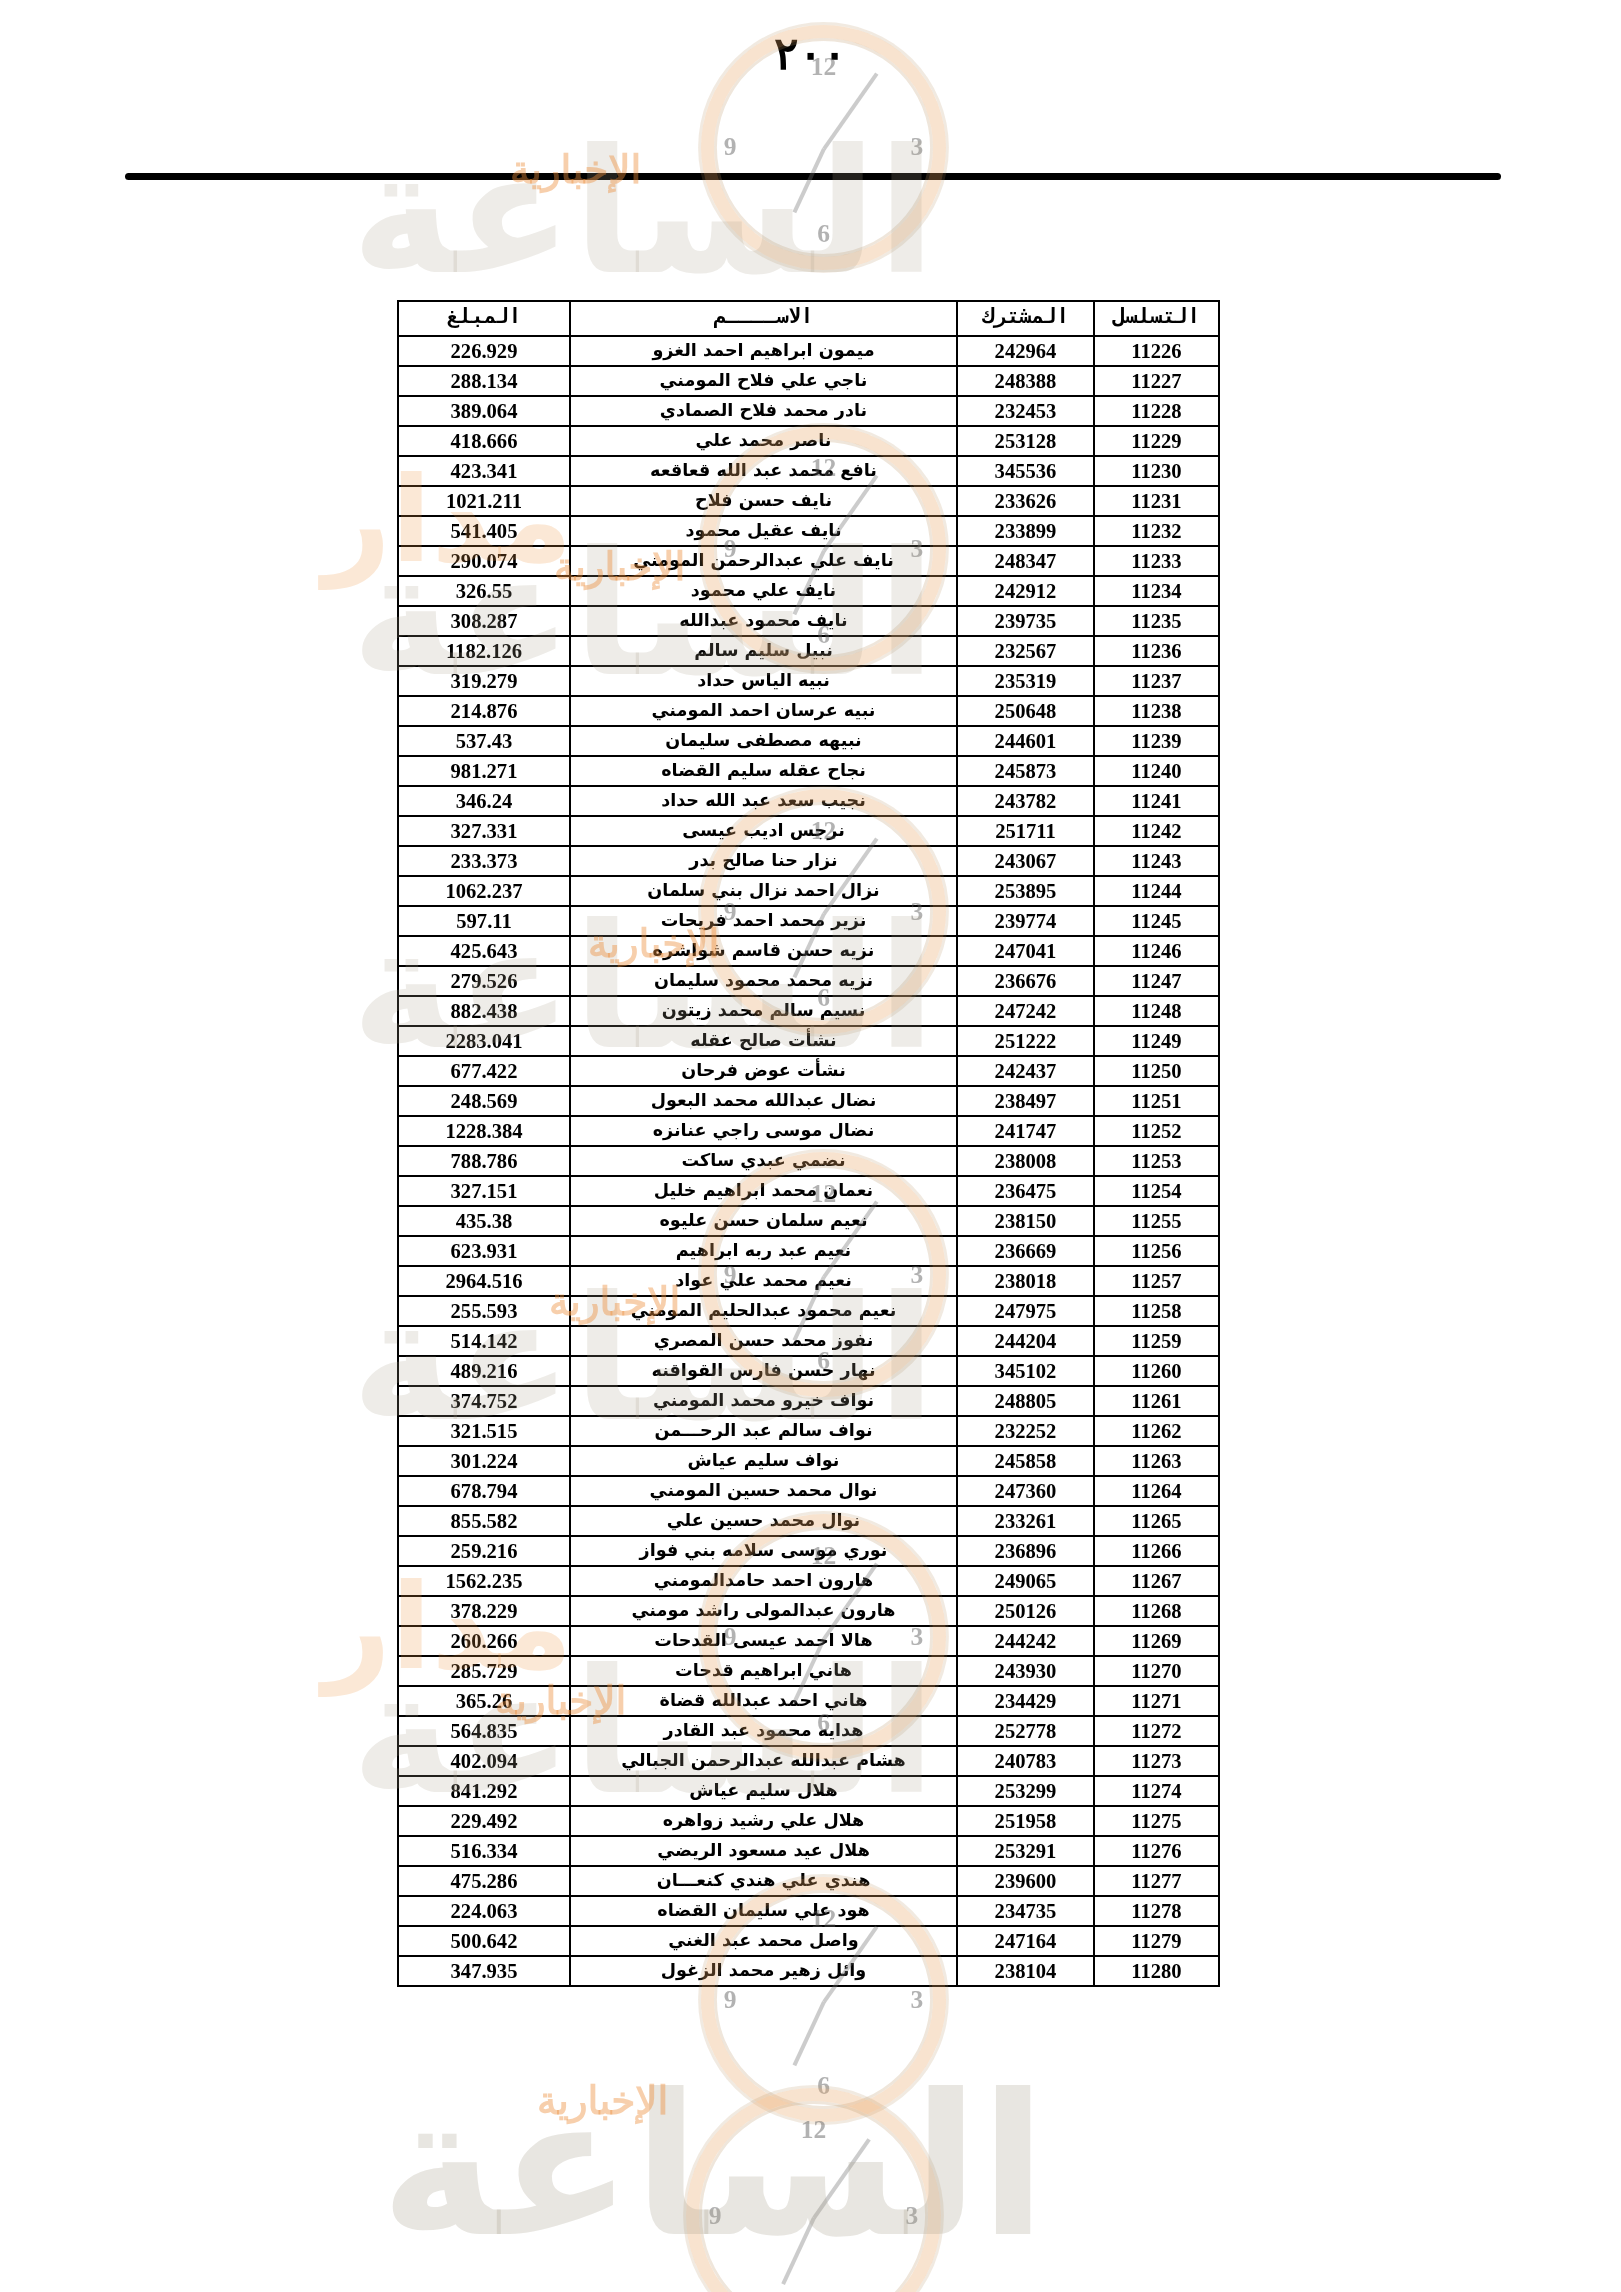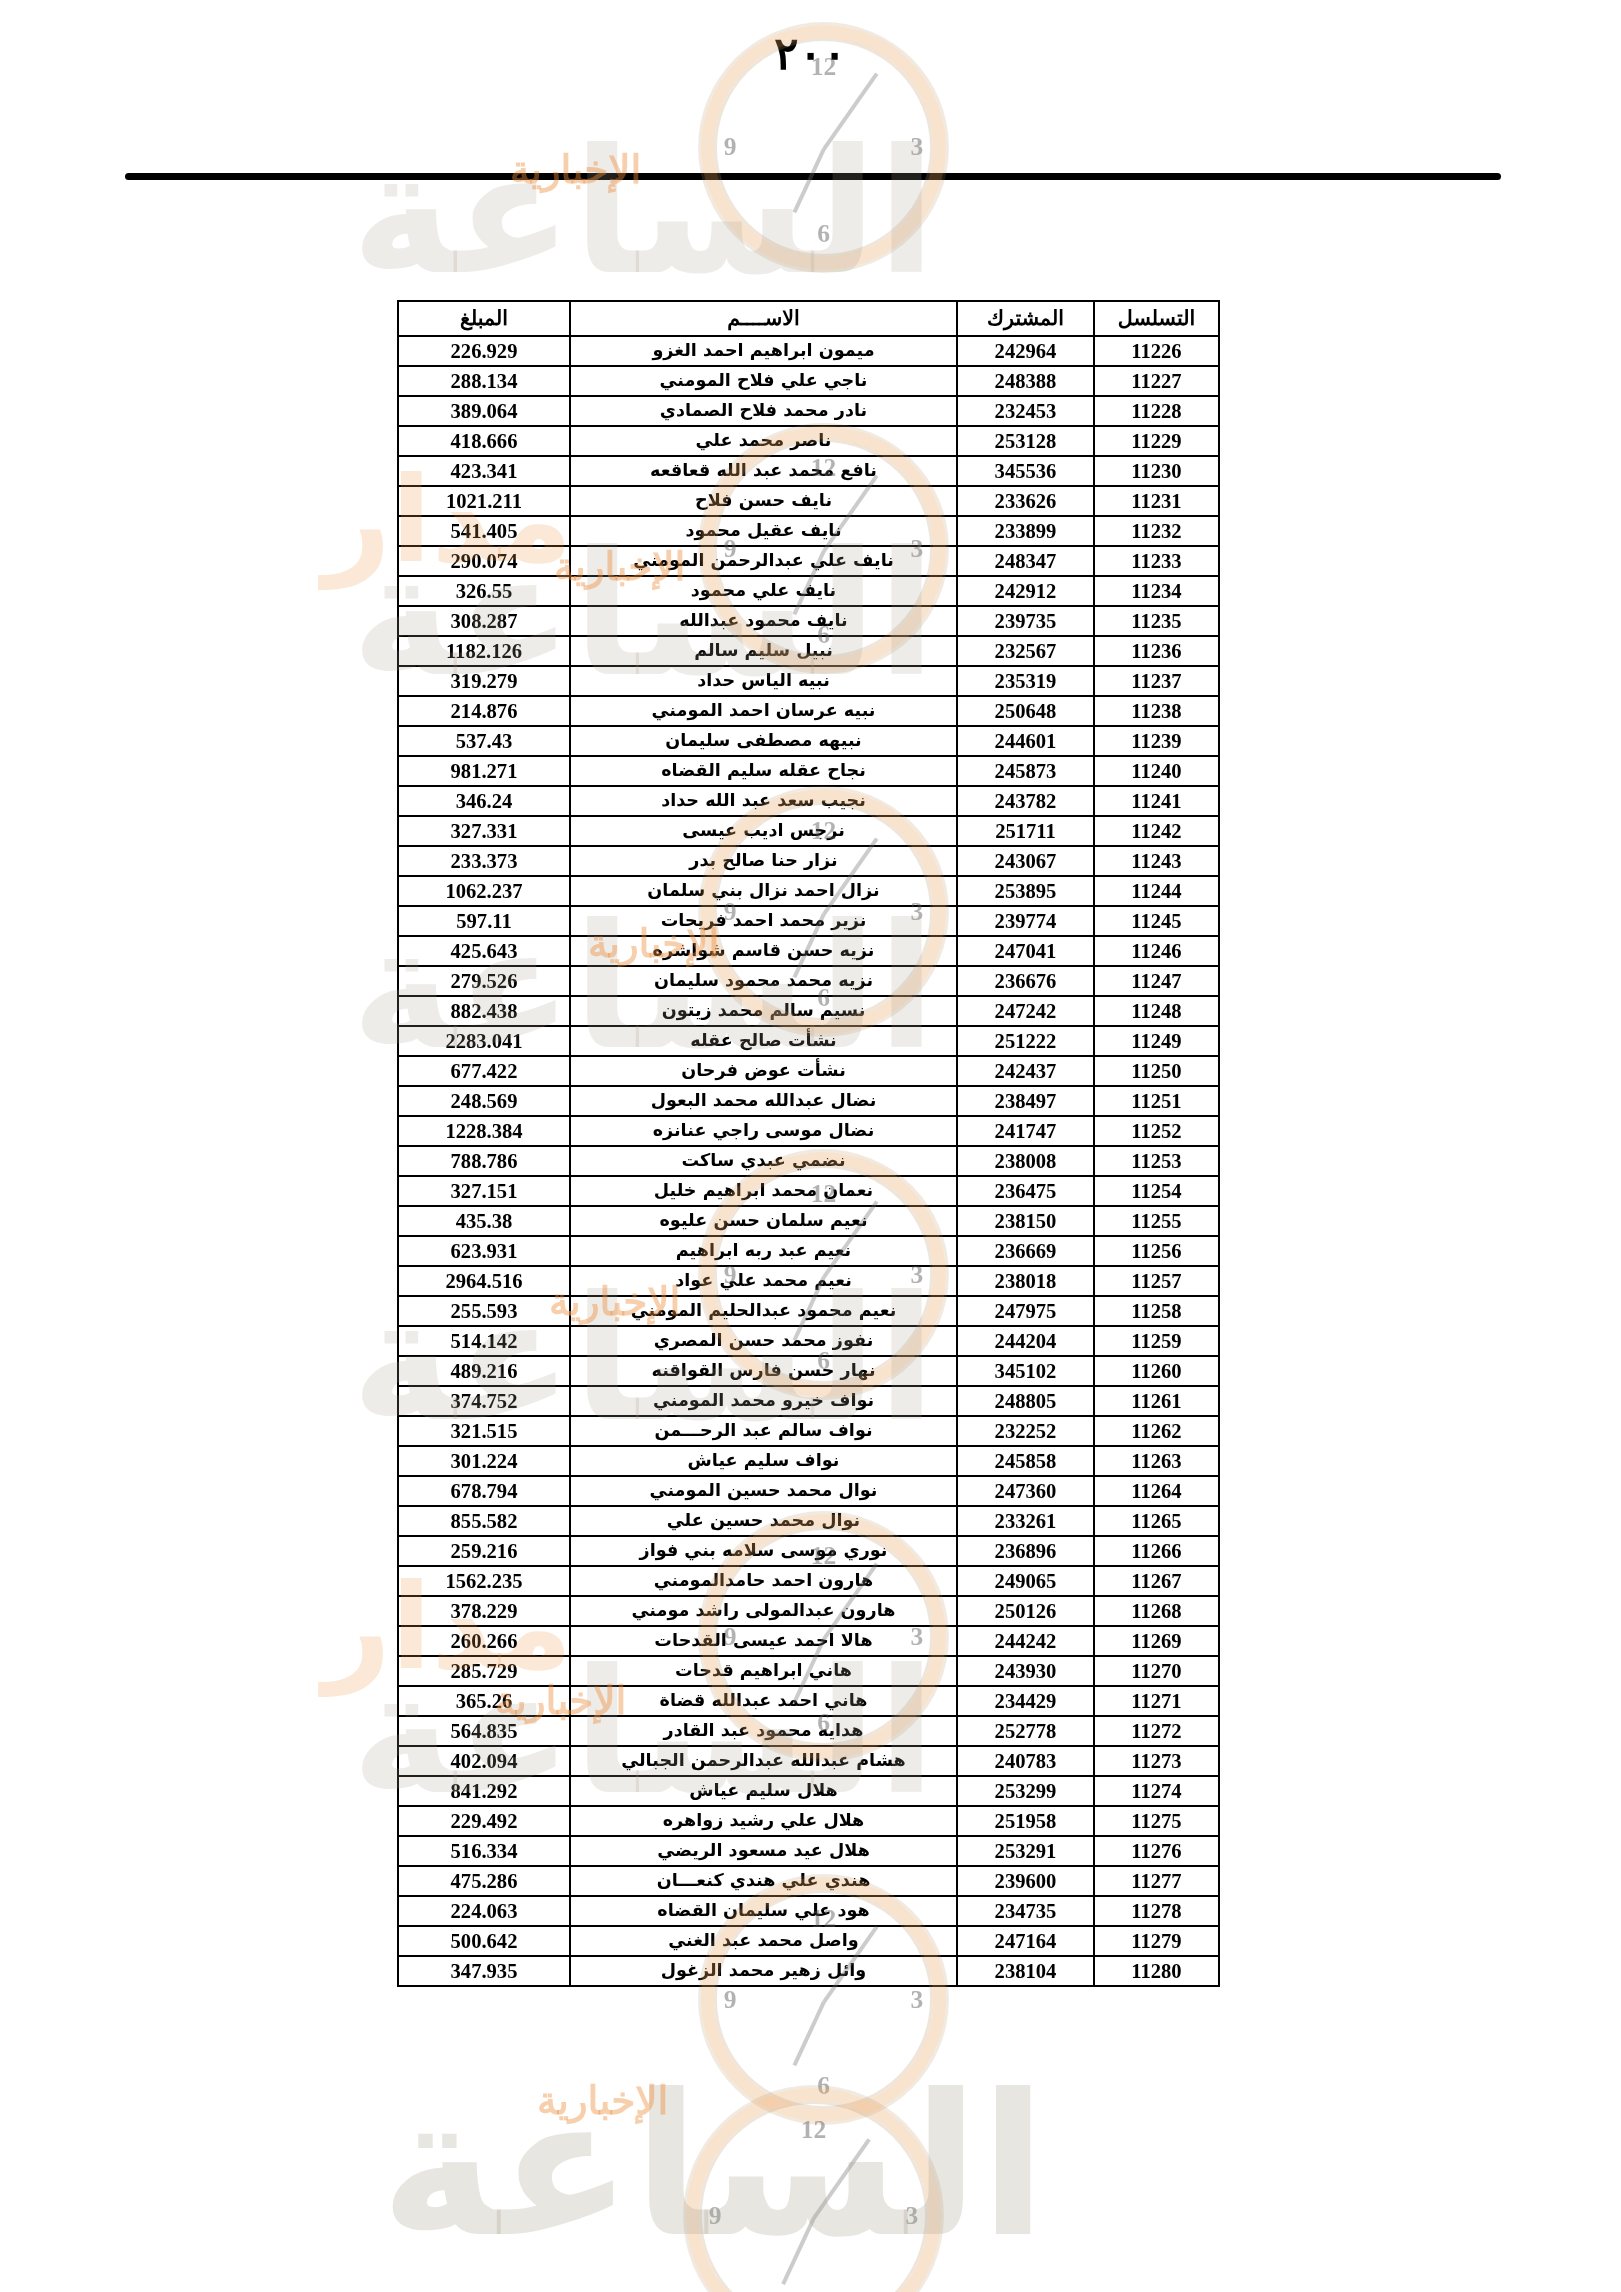--- a/index.html
+++ b/index.html
@@ -61,21 +61,21 @@
     position:absolute;top:300px;left:397px;width:821px;z-index:2;
     border-collapse:collapse;table-layout:fixed;direction:rtl;
     background:transparent;border:2.9px solid #000;
   }
   .gazette-table th,.gazette-table td{
     border:2px solid #000;text-align:center;vertical-align:middle;
     overflow:hidden;white-space:nowrap;line-height:1.1;
   }
   .gazette-table th{
     height:35px;font-size:20.6px;font-weight:700;color:#000;
-    font-family:Liberation Serif, serif;
+    font-family:Liberation Mono, monospace;
   }
   .gazette-table td{height:30px;color:#000;padding:0 3.9px;}
   td.num{font-family:"Liberation Serif",serif;font-weight:700;font-size:20.6px;}
   td.name{font-family:"DejaVu Sans",sans-serif;font-weight:700;font-size:17.6px;margin-top:32px;}
 </style>
 </head>
 <body>
 
 <div class="page">
 

